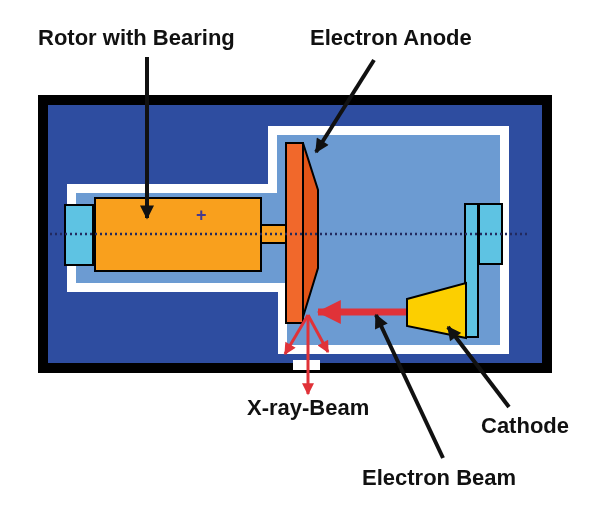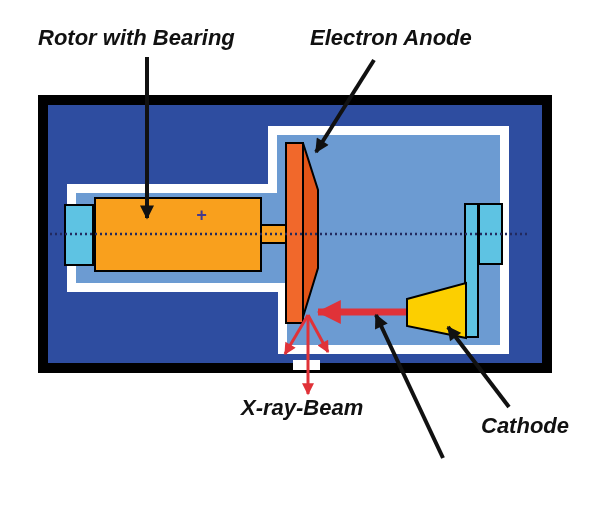--- a/index.html
+++ b/index.html
@@ -2,34 +2,33 @@
 <html><head>
 <meta charset="utf-8">
 <style>
   html,body{margin:0;padding:0;background:#ffffff;}
   .canvas{
     position:relative;
     width:610px;height:511px;
     background:#ffffff;
     font-family:"Liberation Sans", sans-serif;
     overflow:hidden;
-    font-style:italic;
   }
   .diagram-svg{position:absolute;left:0;top:0;}
   .label{
     position:absolute;
     font-size:22px;
     font-weight:bold;
     color:#111111;
     white-space:nowrap;
     line-height:22px;
   }
   .label-rotor{left:38px;top:27px;}
   .label-anode{left:310px;top:27px;}
-  .label-xray{left:241px;top:397px;}
+  .label-xray{left:247px;top:397px;}
   .label-cathode{left:481px;top:415px;}
   .label-electron{left:362px;top:467px;}
   .plus-sign{
     position:absolute;left:196px;top:206px;
     font-size:18px;font-weight:bold;color:#443a8f;
     line-height:18px;
   }
 </style>
 </head>
 <body>
@@ -79,15 +78,16 @@
     <line x1="147" y1="57" x2="147" y2="218" stroke-width="4" marker-end="url(#mBlack)" stroke="#111111"></line>
     <line x1="374" y1="60" x2="316" y2="152" stroke-width="4" marker-end="url(#mBlack)" stroke="#111111"></line>
     <line x1="509" y1="407" x2="448" y2="327" stroke-width="4" marker-end="url(#mBlack)" stroke="#111111"></line>
     <line x1="443" y1="458" x2="376" y2="315" stroke-width="4" marker-end="url(#mBlack)" stroke="#111111"></line>
   </svg>
 
   <div class="label label-rotor">Rotor with Bearing</div>
   <div class="label label-anode">Electron Anode</div>
   <div class="label label-xray">X-ray-Beam</div>
   <div class="label label-cathode">Cathode</div>
+  <div class="label label-electron">Electron Beam</div>
   <div class="plus-sign">+</div>
 
 </div>
 
 </body></html>

